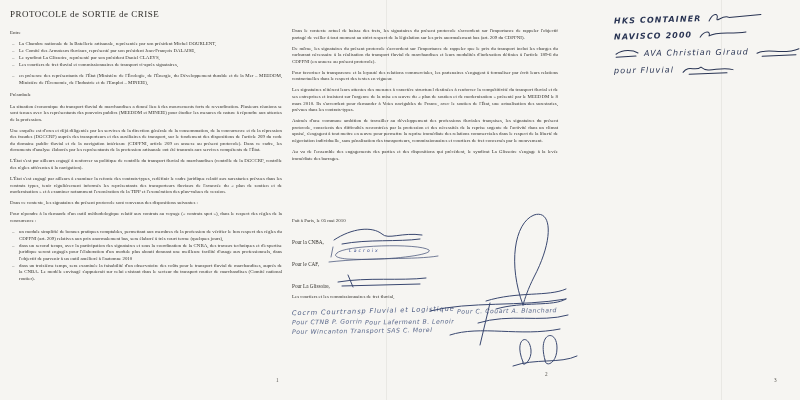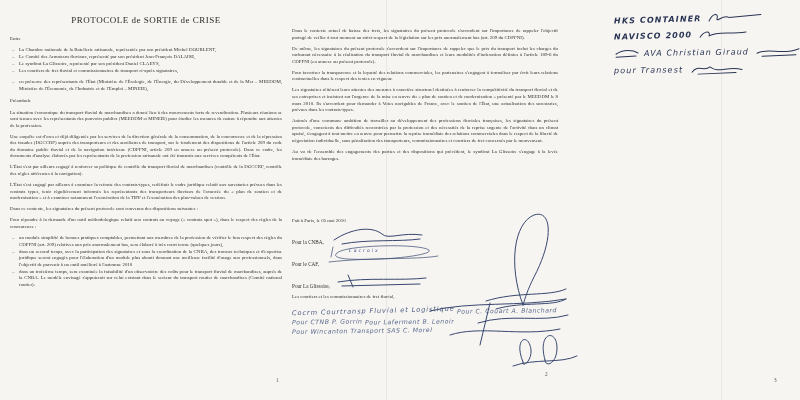--- a/index.html
+++ b/index.html
@@ -1,21 +1,21 @@
 <!DOCTYPE html>
 <html><head>
 <meta charset="utf-8">
 <style>
   html,body{margin:0;padding:0;}
   .canvas{position:relative;width:800px;height:400px;background:#f6f5f2;overflow:hidden;
           font-family:"Liberation Serif",serif;color:#34322d;}
   .crease{position:absolute;top:0;width:1px;height:400px;background:rgba(70,64,55,0.07);}
   .page{position:absolute;}
   
-  .doc-title{text-align:center;font-size:9px;letter-spacing:0.5px;margin:6px 0 10px 0;color:#2c2a26;}
+  .doc-title{font-size:9px;letter-spacing:0.5px;margin:0 0 10px 0;color:#2c2a26;}
   .body-txt{font-size:4.9px;line-height:1.34;text-align:justify;}
   .body-txt p{margin:0 0 4.5px 0;}
   .label-line{margin:0 0 4.5px 0;}
   ul.dash{list-style:none;margin:0 0 4.5px 0;padding:0;}
   ul.dash li{position:relative;padding-left:9px;margin:0 0 0.5px 0;}
   ul.dash li::before{content:"\2013";position:absolute;left:2px;top:0;}
   li.spaced{margin-top:4.5px !important;}
   .heading{margin:0 0 4.5px 0;}
   .pagenum{position:absolute;font-size:5.2px;color:#55524c;}
   
@@ -159,21 +159,21 @@
         <path d="M2,6 C9,1 19,2 24,5"></path>
         <path d="M2,9 L22,8"></path>
       </svg>
       <span>AVA  Christian Giraud</span>
       <svg class="ink dark" width="48" height="13">
         <path d="M3,8 C14,2 28,11 45,4"></path>
         <path d="M8,11 L42,10"></path>
       </svg>
     </div>
     <div class="p3row tilt2">
-      <span>pour Transest</span>
+      <span>pour Fluvial</span>
       <svg class="ink dark" width="58" height="14">
         <path d="M4,10 C10,2 16,10 22,5 C30,12 40,4 54,8"></path>
         <path d="M10,12 L48,11"></path>
       </svg>
     </div>
   </div>
   <div class="pagenum" style="left:774px;top:377px;">3</div>
 
 </div>
 

